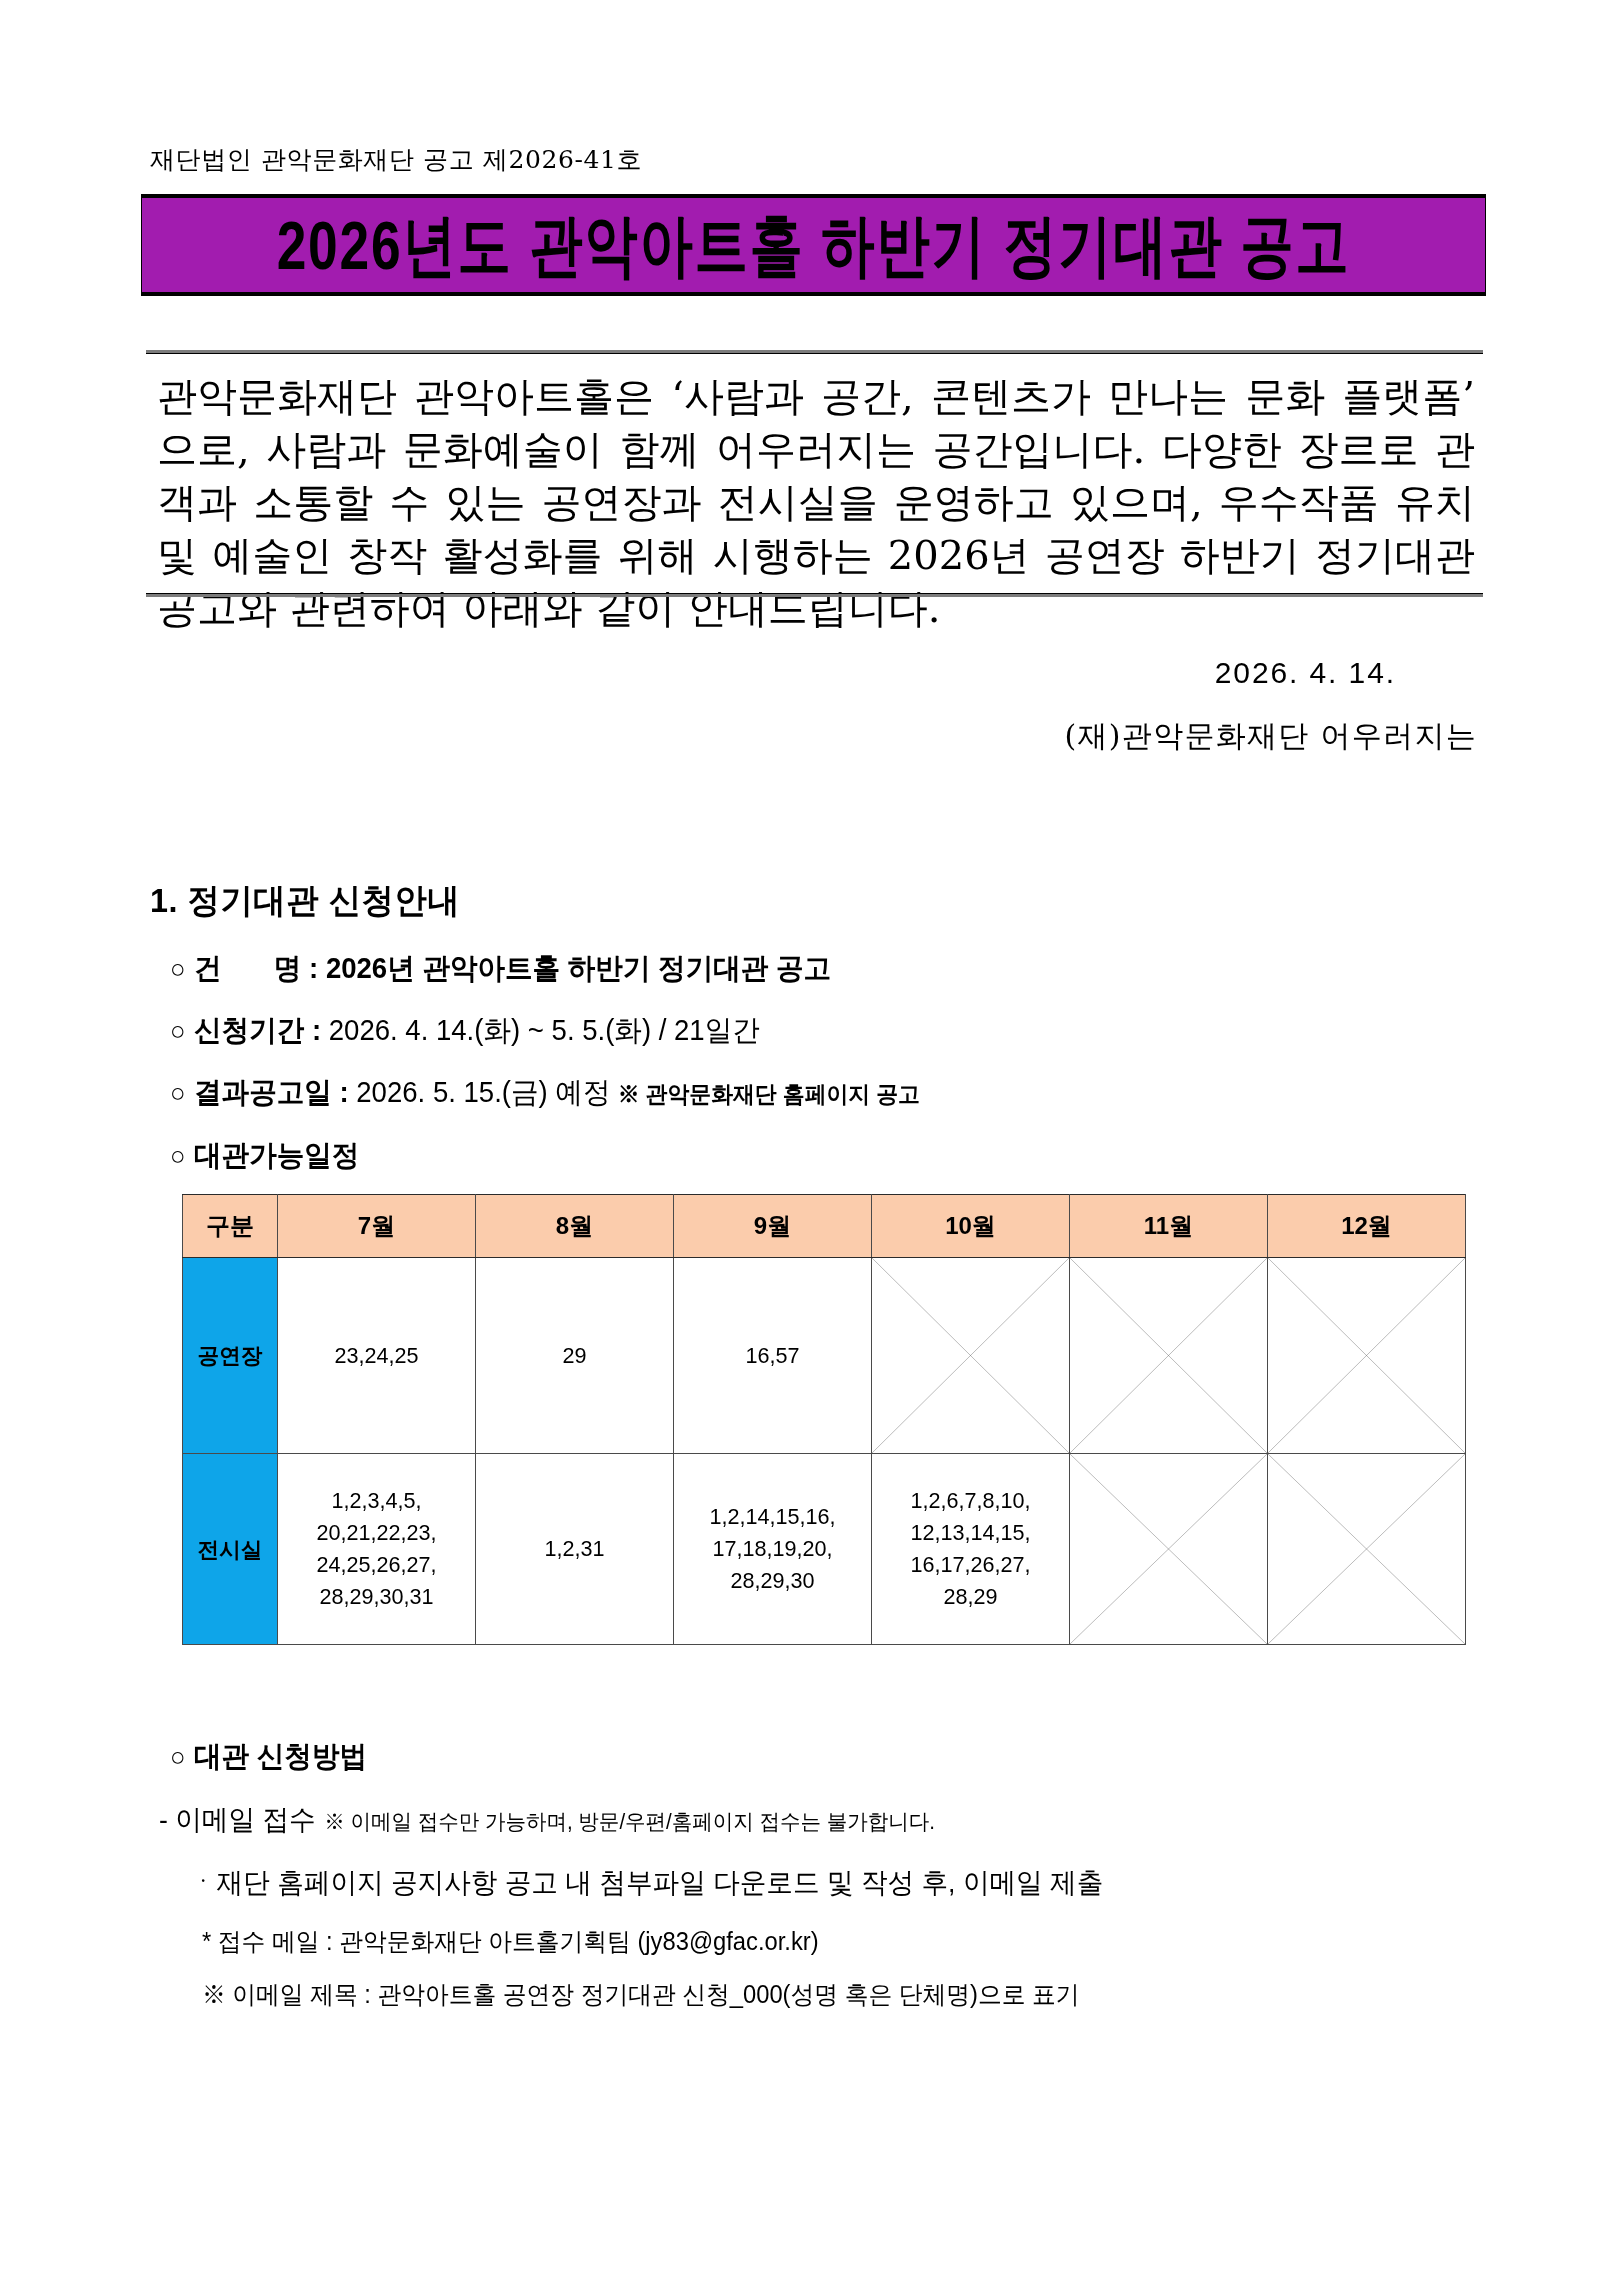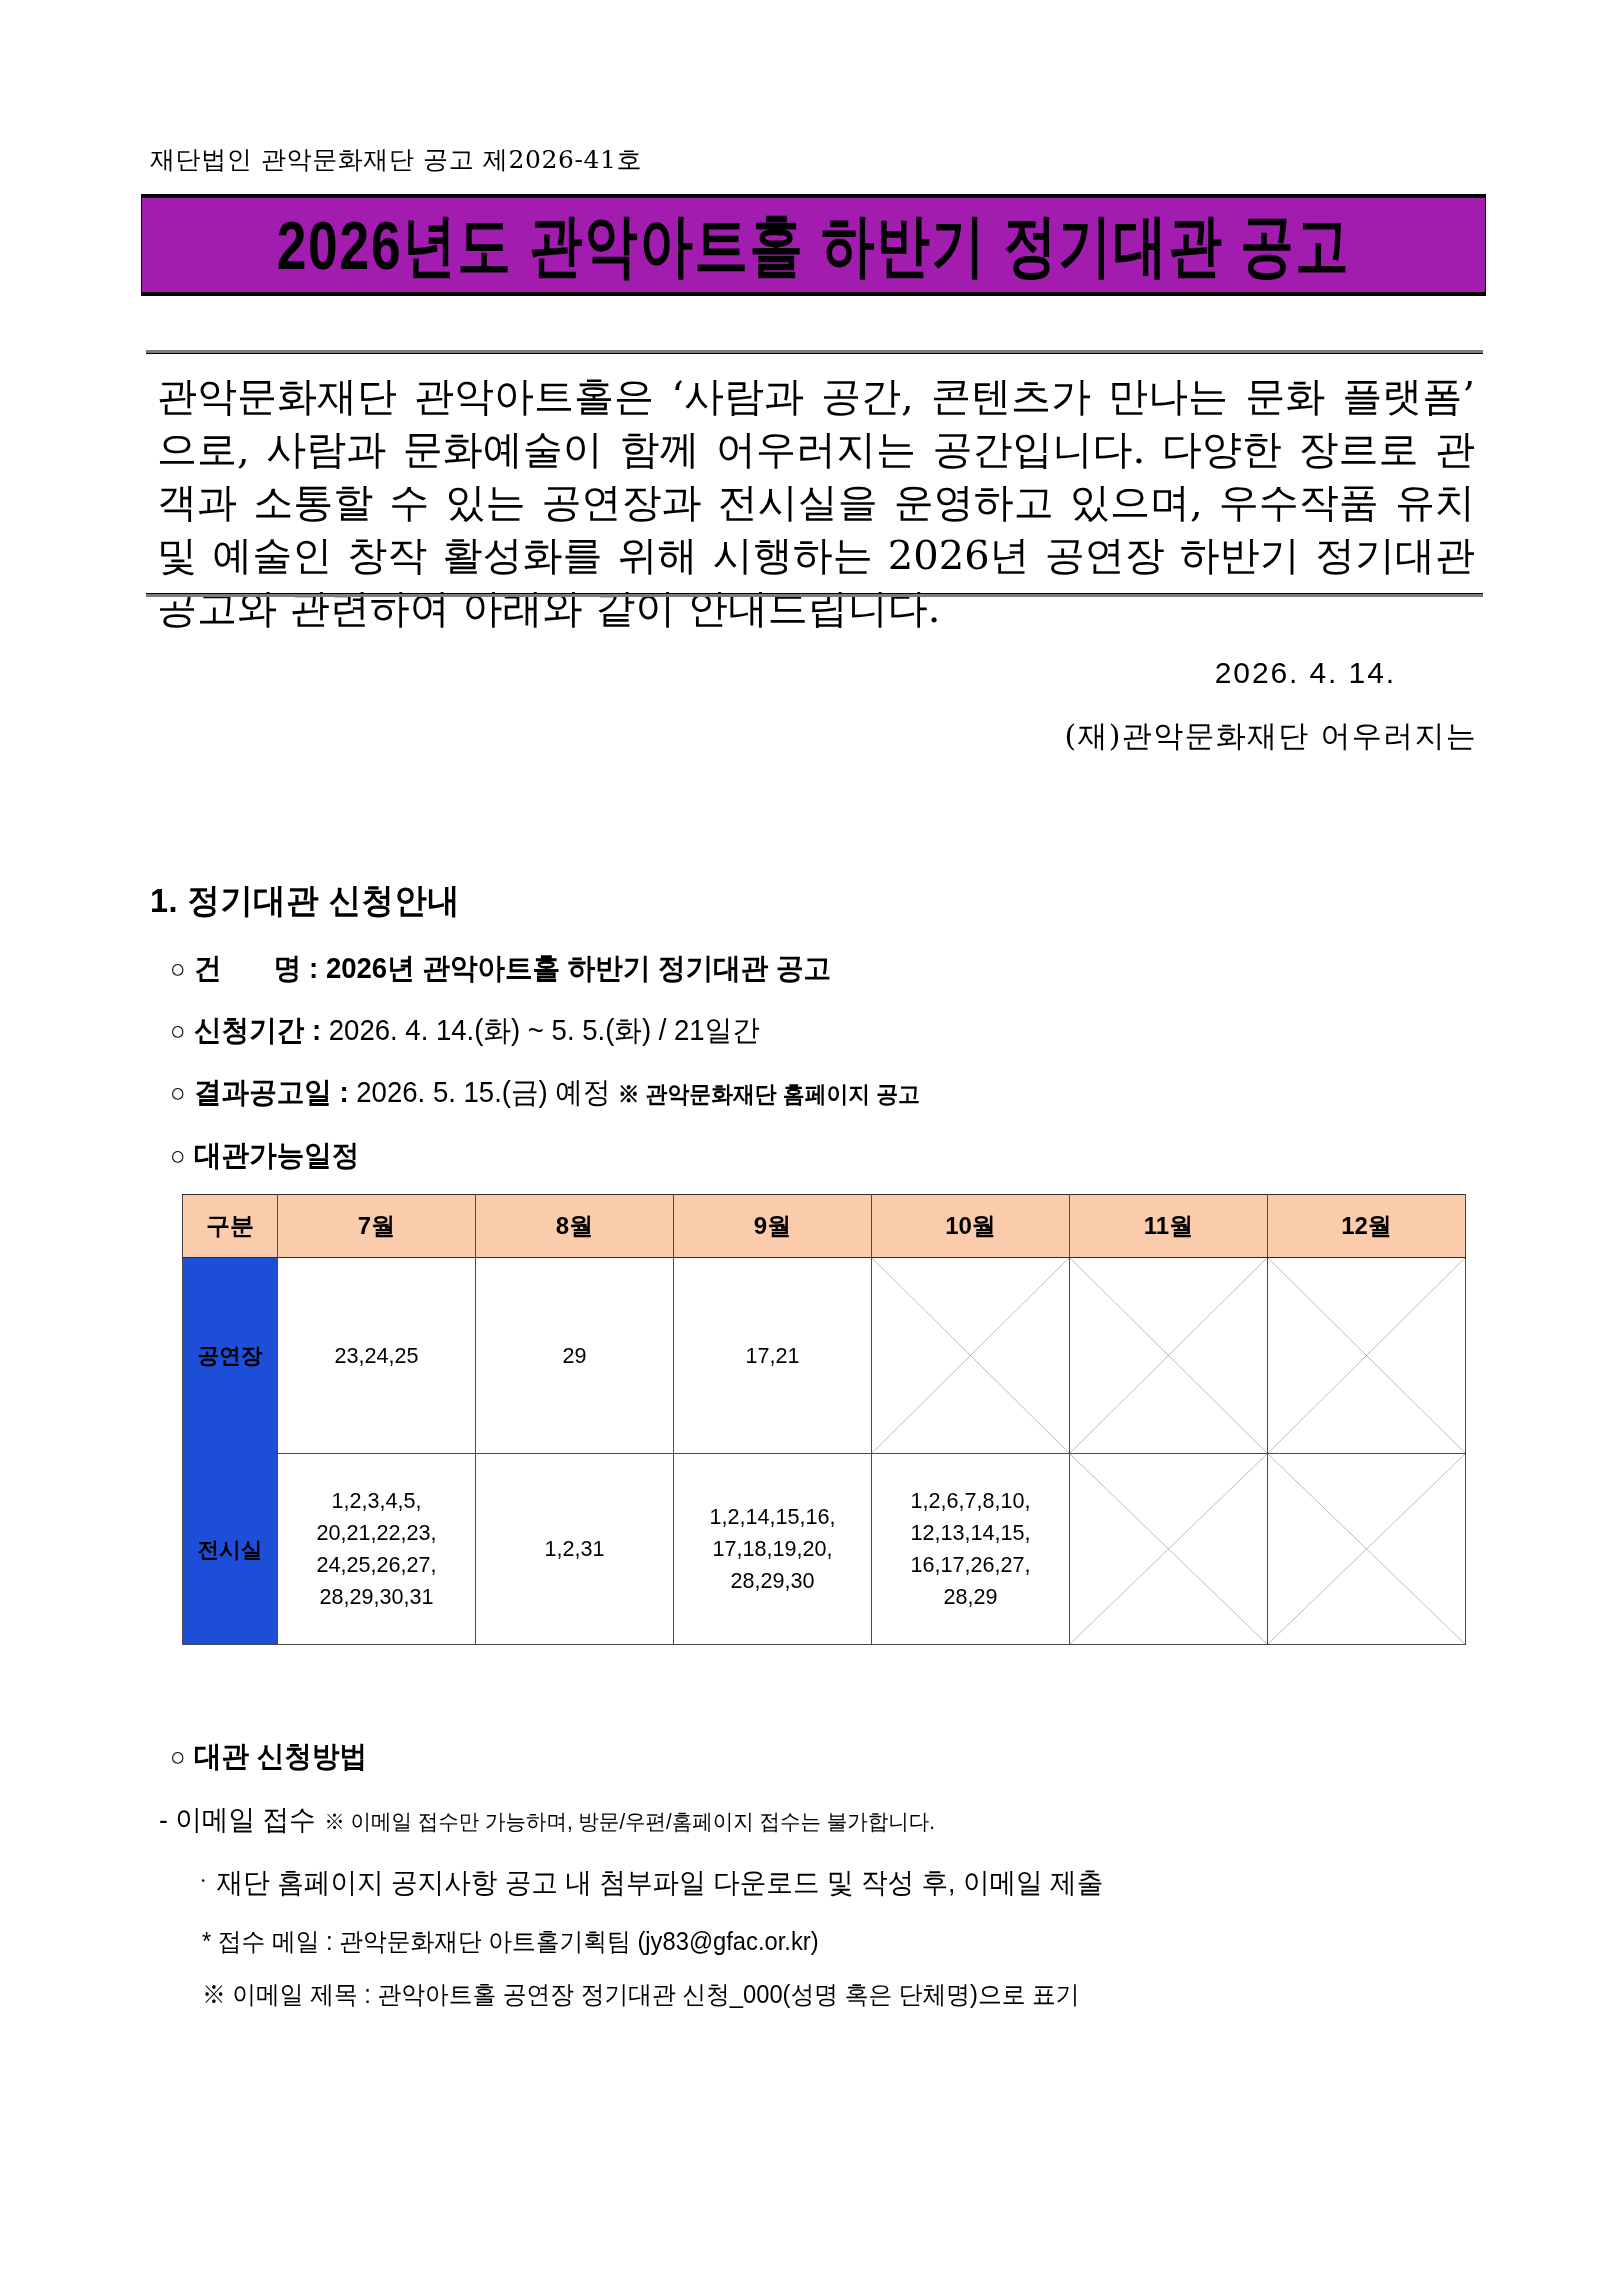--- a/index.html
+++ b/index.html
@@ -175,21 +175,21 @@
     background: #FBCCAC;
     height: 62px;
     font-weight: bold;
     font-size: 24px;
     border-top: 1.9px solid #2b2b2b;
     border-bottom: 1.9px solid #2b2b2b;
   }
   .col-gubun   { width: 94px; }
   .col-m       { width: 197px; }
   .rowhead {
-    background: #1d4ed8;
+    background: #0ea5e9;
     font-weight: bold;
     font-size: 24px;
   }
   .row-hall td { height: 195px; }
   .row-exh  td { height: 190px; }
   .cell-multiline {
     line-height: 32px;
     font-size: 21px;
     white-space: pre-line;
   }
@@ -290,21 +290,21 @@
         <th class="col-m">10월</th>
         <th class="col-m">11월</th>
         <th class="col-m">12월</th>
       </tr>
     </thead>
     <tbody>
       <tr class="row-hall">
         <td class="rowhead">공연장</td>
         <td class="cell-single">23,24,25</td>
         <td class="cell-single">29</td>
-        <td class="cell-single">17,21</td>
+        <td class="cell-single">16,57</td>
         <td class="xcell">
           <svg viewBox="0 0 100 100" preserveAspectRatio="none">
             <line x1="0" y1="0" x2="100" y2="100" stroke="#555" stroke-width="0.4" vector-effect="non-scaling-stroke"></line>
             <line x1="100" y1="0" x2="0" y2="100" stroke="#555" stroke-width="0.4" vector-effect="non-scaling-stroke"></line>
           </svg>
         </td>
         <td class="xcell">
           <svg viewBox="0 0 100 100" preserveAspectRatio="none">
             <line x1="0" y1="0" x2="100" y2="100" stroke="#555" stroke-width="0.4" vector-effect="non-scaling-stroke"></line>
             <line x1="100" y1="0" x2="0" y2="100" stroke="#555" stroke-width="0.4" vector-effect="non-scaling-stroke"></line>

